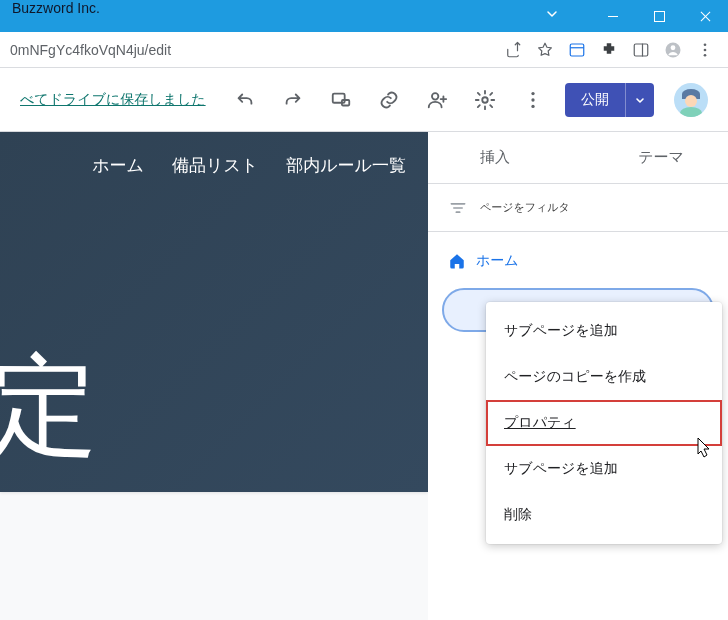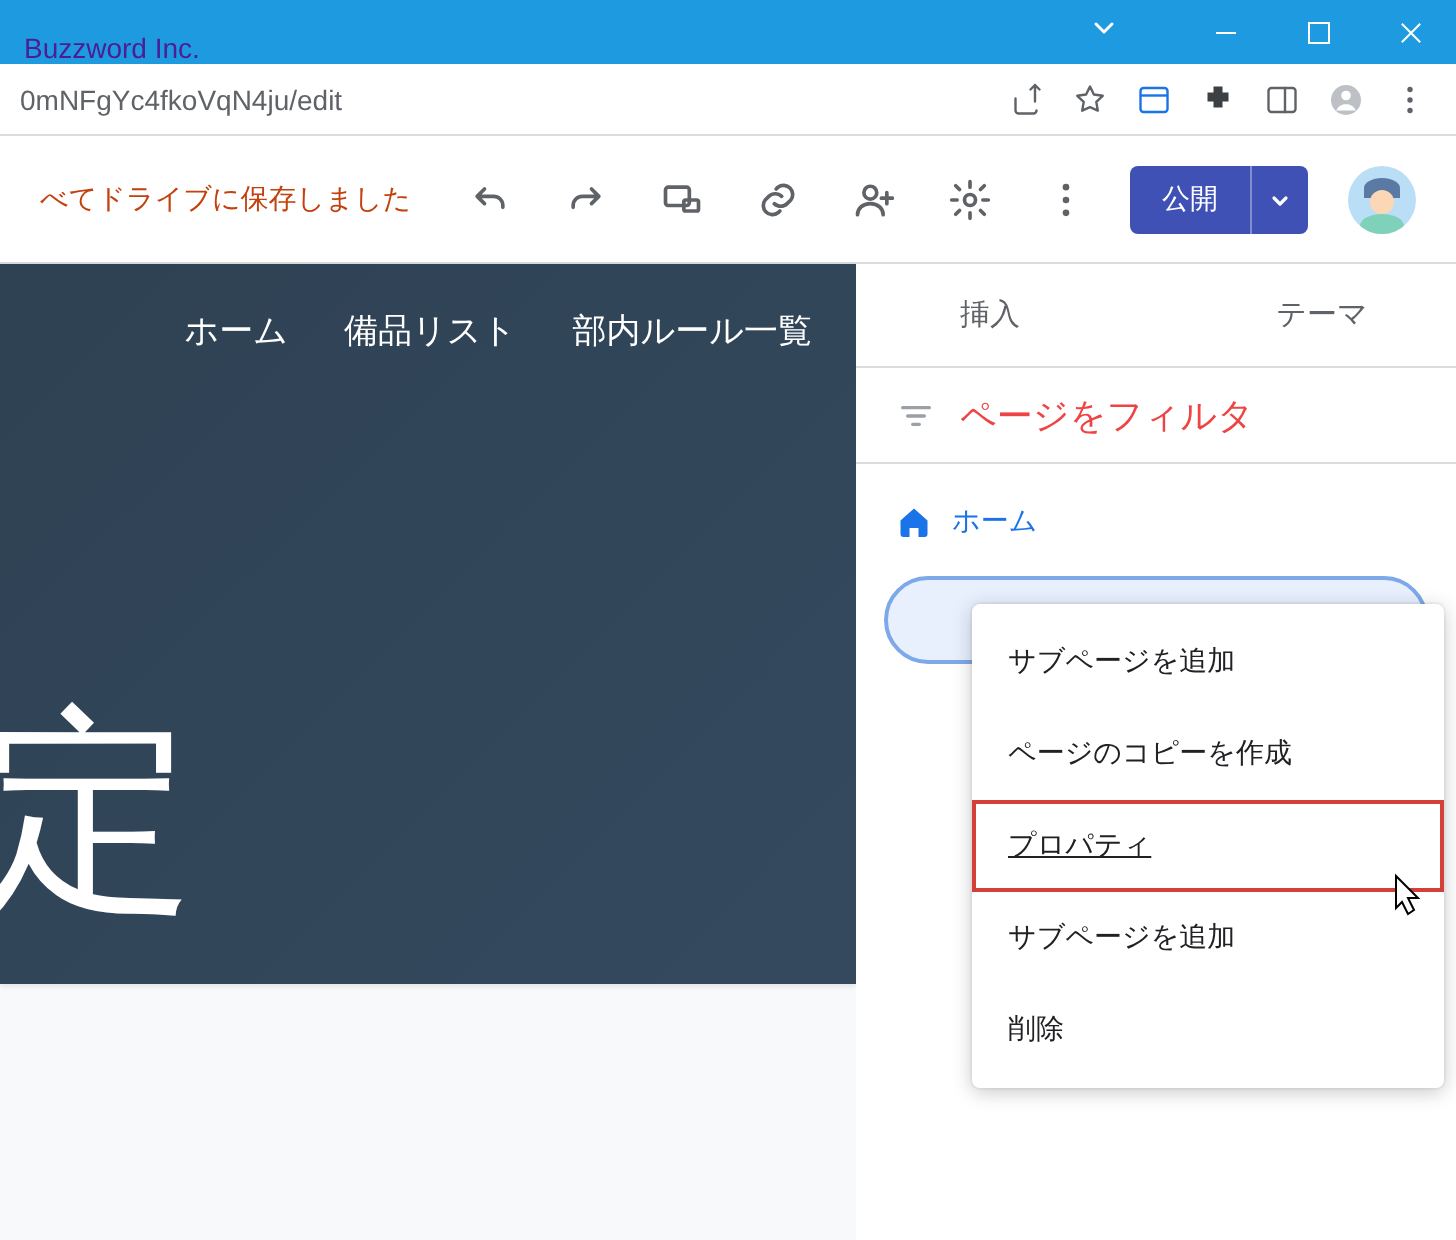--- a/index.html
+++ b/index.html
@@ -16,22 +16,22 @@
     width:728px;height:620px;
     font-family:"Helvetica Neue",Arial,"Hiragino Kaku Gothic ProN","Yu Gothic",sans-serif;
     font-size:14px;color:#202124;
     background:#f8f9fa;
     overflow:hidden;
     position:relative;
   }
 
   
   .titlebar{
-    height:32px;background:var(--win-blue);color:#4c1d95;
-    display:flex;align-items:flex-end;padding:0 12px;
+    height:32px;background:var(--win-blue);color:#0f172a;
+    display:flex;align-items:flex-start;padding:0 12px;
     position:relative;
   }
   .titlebar .title{font-size:14px;}
   .win-controls{position:absolute;right:0;top:0;display:flex;height:32px;}
   .win-controls .ctrl{width:46px;display:flex;align-items:center;justify-content:center;color:#fff;}
   .win-controls .ctrl.min::before{content:"";display:block;width:10px;height:1px;background:#fff;}
   .win-controls .ctrl.max{font-size:0;}
   .win-controls .ctrl.max::before{content:"";display:block;width:9px;height:9px;border:1px solid #fff;}
   .win-controls .ctrl.close{font-size:0;position:relative;}
   .win-controls .ctrl.close::before,
@@ -52,21 +52,21 @@
   .addr-icons{display:flex;align-items:center;gap:14px;padding-right:8px;color:#5f6368;}
   .addr-icons .ic{width:18px;height:18px;display:flex;align-items:center;justify-content:center;}
   .addr-icons svg{display:block;}
 
   
   .apptoolbar{
     height:64px;background:#fff;border-bottom:1px solid var(--border);
     display:flex;align-items:center;padding:0 20px;
     color:#5f6368;
   }
-  .savemsg{font-size:14px;color:#c2410c;margin-right:auto;}
+  .savemsg{font-size:14px;color:#0f766e;margin-right:auto;text-decoration:underline;}
   .tool-icons{display:flex;align-items:center;gap:24px;padding:0 20px;color:#5f6368;}
   .tool-icons .ic{width:24px;height:24px;display:flex;align-items:center;justify-content:center;}
   .tool-icons svg{display:block;}
   .publish-wrap{display:flex;align-items:center;gap:20px;font-family:Liberation Serif, serif;}
   .publish-btn{display:flex;}
   .publish-btn .main{
     background:var(--btn-blue);color:#fff;border-radius:4px 0 0 4px;
     padding:8px 16px;font-size:14px;cursor:pointer;
   }
   .publish-btn .drop{
@@ -108,21 +108,21 @@
     flex:1;text-align:center;font-size:15px;color:#5f6368;cursor:pointer;
     height:52px;display:flex;align-items:center;justify-content:center;position:relative;
   }
   .panel-tabs .tab.active{color:var(--accent);}
   .panel-tabs .tab.active::after{
     content:"";position:absolute;left:50%;transform:translateX(-50%);bottom:0;
     width:40px;height:3px;background:var(--accent);border-radius:2px 2px 0 0;
   }
   .filter-row{height:48px;display:flex;align-items:center;gap:12px;padding:0 20px;color:#9aa0a6;border-bottom:1px solid var(--border);}
   .filter-row .ic{display:flex;align-items:center;}
-  .filter-row .ph{color:#ef4444;font-size:18px;}
+  .filter-row .ph{color:#404040;font-size:11px;}
   .page-list{padding:12px 14px;}
   .page-home{display:flex;align-items:center;gap:10px;color:var(--accent);font-size:14px;padding:8px 6px;}
   .page-home svg{display:block;}
   .page-selected{
     margin-top:10px;height:44px;border:2px solid #7ea9e8;border-radius:22px;
     background:#e8f0fe;
   }
 
   
   .context-menu{

